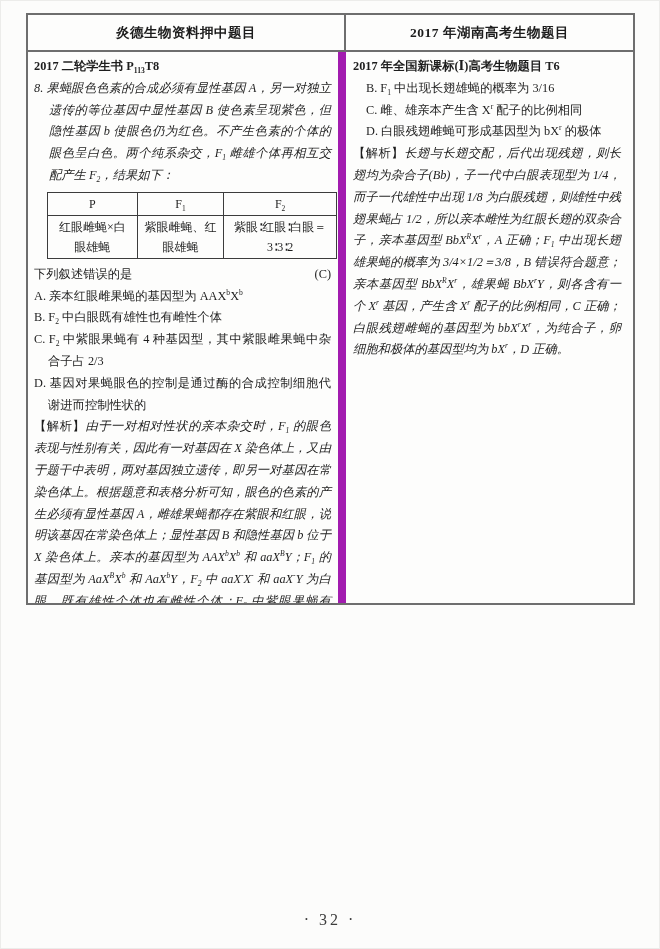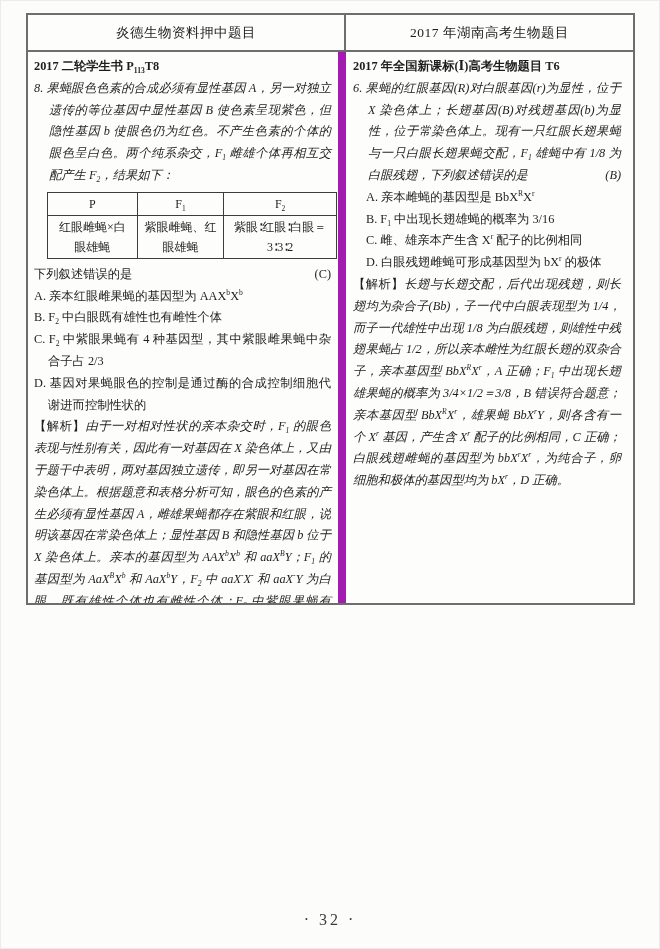--- a/index.html
+++ b/index.html
@@ -16,21 +16,21 @@
   .doc-table{
     position:absolute;left:26px;top:13px;
     width:609px;height:592px;
     border:2px solid #6e6e6e;
     background:#fdfdfc;
     display:flex;flex-direction:column;
     box-sizing:border-box;
   }
   .doc-header{display:flex;border-bottom:2px solid #6e6e6e;height:35px;flex:0 0 35px;}
   .hcell{display:flex;align-items:center;justify-content:center;
-    font-weight:normal;font-size:13.5px;letter-spacing:.5px;}
+    font-weight:bold;font-size:13.5px;letter-spacing:.5px;}
   .hcell-left{width:318px;border-right:2px solid #6e6e6e;box-sizing:border-box;}
   .hcell-right{flex:1;}
   .doc-body{display:flex;flex:1;overflow:hidden;}
   .cell{font-size:12.3px;line-height:21.8px;text-align:justify;box-sizing:border-box;}
   .cell-left{width:318px;border-right:8px solid #a21caf;padding:4px 7px 0 6px;}
   .cell-right{flex:1;padding:4px 12px 0 7px;}
   .source{font-weight:bold;text-align:left;}
   .q-para{padding-left:15px;text-indent:-15px;margin:0;font-style:italic;}
   .stem-line{margin:0;}
   .stem-line::after{content:"";display:block;clear:both;}
@@ -95,23 +95,21 @@
         <div class="option"><span>B.</span> <span>F<sub>2</sub> 中白眼既有雄性也有雌性个体</span></div>
         <div class="option"><span>C.</span> <span>F<sub>2</sub> 中紫眼果蝇有 4 种基因型，其中紫眼雌果蝇中杂合子占 2/3</span></div>
         <div class="option"><span>D.</span> <span>基因对果蝇眼色的控制是通过酶的合成控制细胞代谢进而控制性状的</span></div>
 
         <p class="analysis"><span class="ana-label">【解析】</span><span class="ana-text">由于一对相对性状的亲本杂交时，F<sub>1</sub> 的眼色表现与性别有关，因此有一对基因在 X 染色体上，又由于题干中表明，两对基因独立遗传，即另一对基因在常染色体上。根据题意和表格分析可知，眼色的色素的产生必须有显性基因 A，雌雄果蝇都存在紫眼和红眼，说明该基因在常染色体上；显性基因 B 和隐性基因 b 位于 X 染色体上。亲本的基因型为 AAX<sup>b</sup>X<sup>b</sup> 和 aaX<sup>B</sup>Y；F<sub>1</sub> 的基因型为 AaX<sup>B</sup>X<sup>b</sup> 和 AaX<sup>b</sup>Y，F<sub>2</sub> 中 aaX<sup>-</sup>X<sup>-</sup> 和 aaX<sup>-</sup>Y 为白眼，既有雄性个体也有雌性个体；F<sub>2</sub> 中紫眼果蝇有 AAX<sup>B</sup>X<sup>b</sup>、AaXX、AAXY、AaXY 共 4 种基因型，其中紫眼雌果蝇全部为杂合子；眼色色素的化学本质不是蛋白质，所以上述基因对果蝇眼色的控制是通过控制酶的合成控制代谢过程进而控制性状的。</span></p>
       </div>
 
       <div class="cell cell-right">
         <div class="source">2017 年全国新课标(Ⅰ)高考生物题目 T6</div>
 
-        <p class="q-para"><span>6.</span> <span>果蝇的红眼基因(R)对白眼基因(r)为显性，位于 X 染色体上；长翅基因(B)对残翅基因(b)为显性，位于常染色体上。现有一只红眼长翅果蝇与一只白眼长翅果蝇交配，F<sub>1</sub> 雄蝇中有 1/8 为白眼残翅，下列叙述错误的是</span><span class="answer">(B)</span></p>
 
-        <div class="option"><span>A.</span> <span>亲本雌蝇的基因型是 BbX<sup>R</sup>X<sup>r</sup></span></div>
         <div class="option"><span>B.</span> <span>F<sub>1</sub> 中出现长翅雄蝇的概率为 3/16</span></div>
         <div class="option"><span>C.</span> <span>雌、雄亲本产生含 X<sup>r</sup> 配子的比例相同</span></div>
         <div class="option"><span>D.</span> <span>白眼残翅雌蝇可形成基因型为 bX<sup>r</sup> 的极体</span></div>
 
         <p class="analysis"><span class="ana-label">【解析】</span><span class="ana-text">长翅与长翅交配，后代出现残翅，则长翅均为杂合子(Bb)，子一代中白眼表现型为 1/4，而子一代雄性中出现 1/8 为白眼残翅，则雄性中残翅果蝇占 1/2，所以亲本雌性为红眼长翅的双杂合子，亲本基因型 BbX<sup>R</sup>X<sup>r</sup>，A 正确；F<sub>1</sub> 中出现长翅雄果蝇的概率为 3/4×1/2＝3/8，B 错误符合题意；亲本基因型 BbX<sup>R</sup>X<sup>r</sup>，雄果蝇 BbX<sup>r</sup>Y，则各含有一个 X<sup>r</sup> 基因，产生含 X<sup>r</sup> 配子的比例相同，C 正确；白眼残翅雌蝇的基因型为 bbX<sup>r</sup>X<sup>r</sup>，为纯合子，卵细胞和极体的基因型均为 bX<sup>r</sup>，D 正确。</span></p>
       </div>
 
     </div>
   </div>
 

